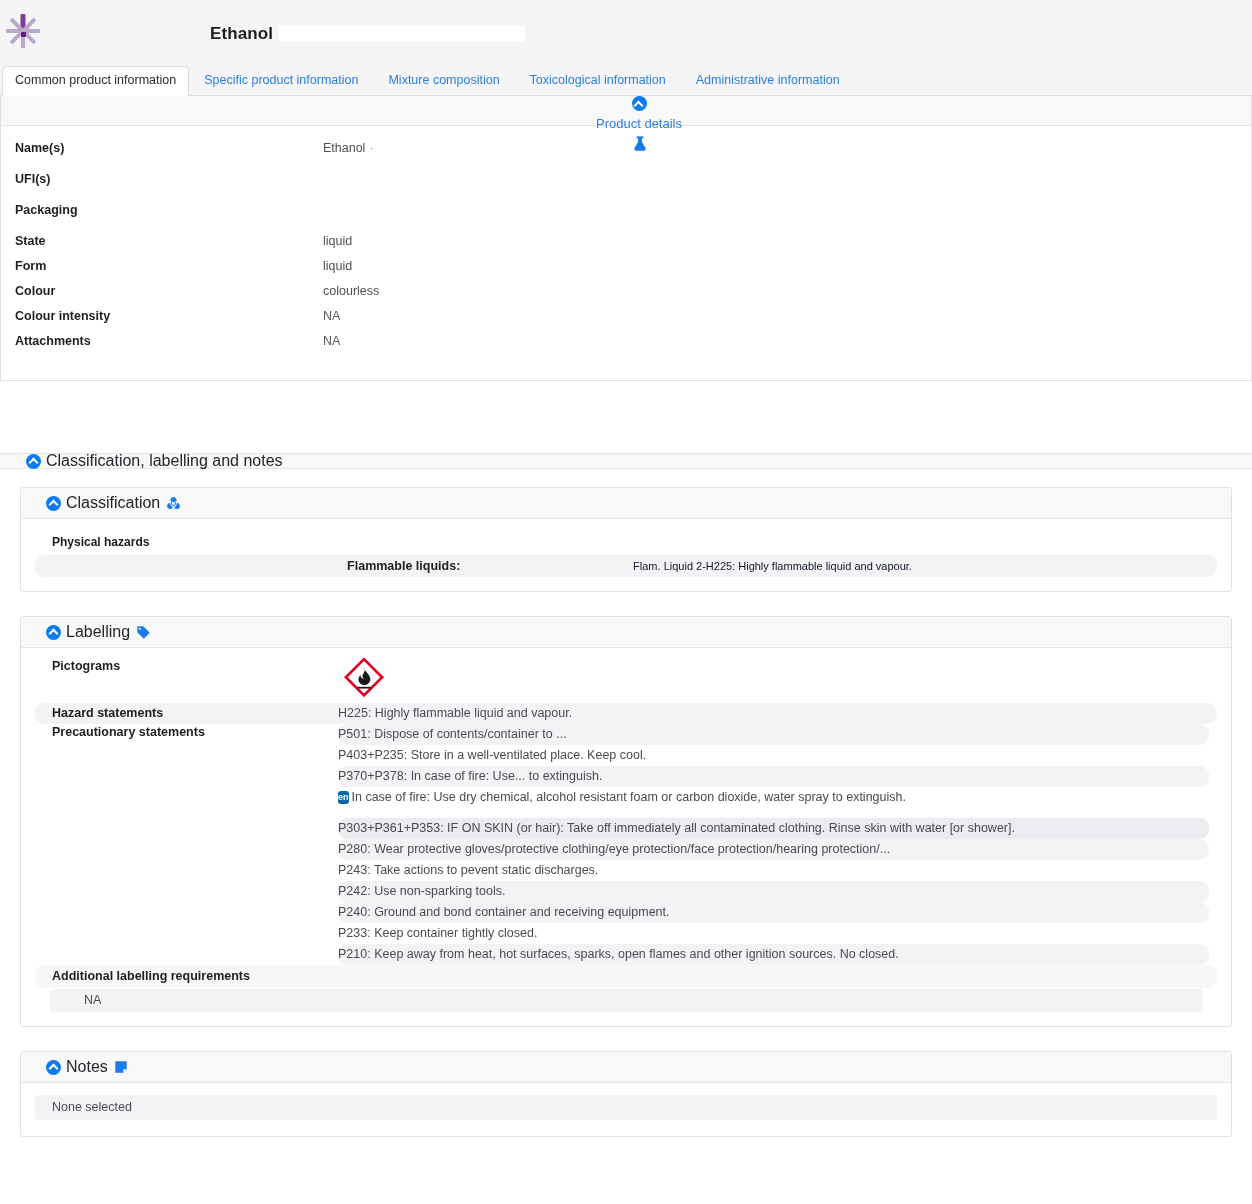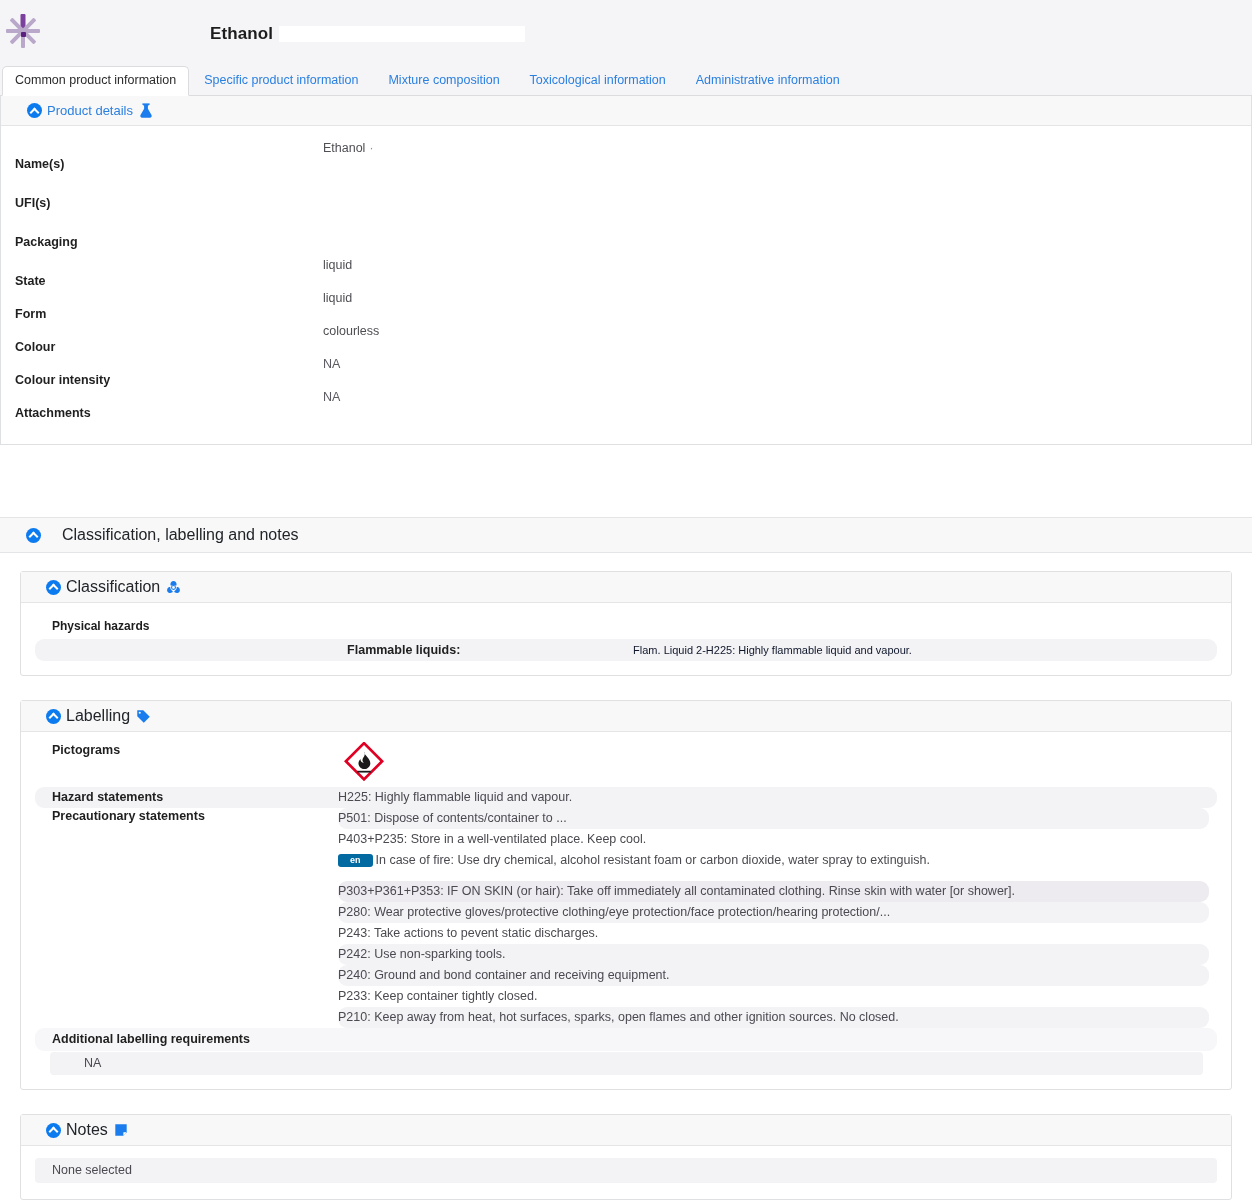--- a/index.html
+++ b/index.html
@@ -92,20 +92,21 @@
     border-top: none;
   }
   .panel-head {
     background: #f8f8f9;
     border-bottom: 1px solid #e4e5e7;
     height: 30px;
     display: flex;
     align-items: center;
     padding-left: 26px;
     gap: 5px;
+    flex-direction: column;
   }
   .panel-head .head-label {
     color: #2a7fe0;
     font-size: 13px;
     line-height: 15px;
   }
   .caret {
     width: 15px; height: 15px;
     border-radius: 50%;
     background: #0d7bf0;
@@ -131,42 +132,41 @@
     align-items: flex-start;
     min-height: 25px;
   }
   .kv-key {
     width: 322px;
     padding-left: 14px;
     font-size: 12.5px;
     font-weight: bold;
     color: #1f1f1f;
     line-height: 17px;
-    margin-top: 16px;
   }
   .kv-val {
     font-size: 12.5px;
     color: #4f4f54;
     line-height: 17px;
   }
   .kv-val.muted { color: #5a5a61; }
   .kv-row.gap { margin-bottom: 6px; }
   .name-dots { color: #8f8f96; font-size: 12px; margin-left: 4px; }
 
   
   .section-outer { margin-top: 72px; }
   .section-head {
     background: #f8f8f9;
     border-top: 1px solid #e4e5e7;
     border-bottom: 1px solid #e4e5e7;
-    height: 36px;
+    height: 16px;
     display: flex;
     align-items: center;
     padding-left: 26px;
-    gap: 21px;
+    gap: 5px;
     text-align: right;
   }
   .section-body { padding: 18px 20px 0 20px; }
 
   .card {
     border: 1px solid #dfe0e2;
     border-radius: 3px;
     background: #ffffff;
     margin-bottom: 24px;
   }
@@ -251,21 +251,21 @@
     line-height: 10px;
     letter-spacing: .2px;
   }
   .badge-lang {
     display: inline-block;
     background: #0369a1;
     color: #ffffff;
     font-size: 9px;
     font-weight: bold;
     border-radius: 3px;
-    padding: 2px 12px;
+    padding: 2px 0;
     line-height: 9px;
     vertical-align: 1px;
     margin-right: 3px;
   }
 
   .pictogram { margin: 2px 0 2px 6px; }
 
   .additional-label {
     font-size: 12.5px;
     font-weight: bold;
@@ -433,20 +433,21 @@
         <div class="lbl-line stripe row-pad">
           <div class="lbl-key">Hazard statements</div>
           <div class="lbl-val">H225: Highly flammable liquid and vapour.</div>
         </div>
 
         <div class="lbl-line">
           <div class="lbl-key">Precautionary statements</div>
           <div class="lbl-val">
             <div class="stripe row-pad"><span>P501: Dispose of contents/container to ...</span></div>
             <div class="row-pad"><span>P403+P235: Store in a well-ventilated place. Keep cool.</span></div>
+            <div class="stripe row-pad"><span>P370+P378: In case of fire: Use... to extinguish.</span></div>
             <div class="row-pad"><span class="badge-lang">en</span><span>In case of fire: Use dry chemical, alcohol resistant foam or carbon dioxide, water spray to extinguish.</span></div>
             <div style="height:10px"></div>
             <div class="stripe-v row-pad"><span>P303+P361+P353: IF ON SKIN (or hair): Take off immediately all contaminated clothing. Rinse skin with water [or shower].</span></div>
             <div class="stripe row-pad"><span>P280: Wear protective gloves/protective clothing/eye protection/face protection/hearing protection/...</span></div>
             <div class="row-pad"><span>P243: Take actions to pevent static discharges.</span></div>
             <div class="stripe row-pad"><span>P242: Use non-sparking tools.</span></div>
             <div class="stripe row-pad"><span>P240: Ground and bond container and receiving equipment.</span></div>
             <div class="row-pad"><span>P233: Keep container tightly closed.</span></div>
             <div class="stripe row-pad"><span>P210: Keep away from heat, hot surfaces, sparks, open flames and other ignition sources. No closed.</span></div>
           </div>

